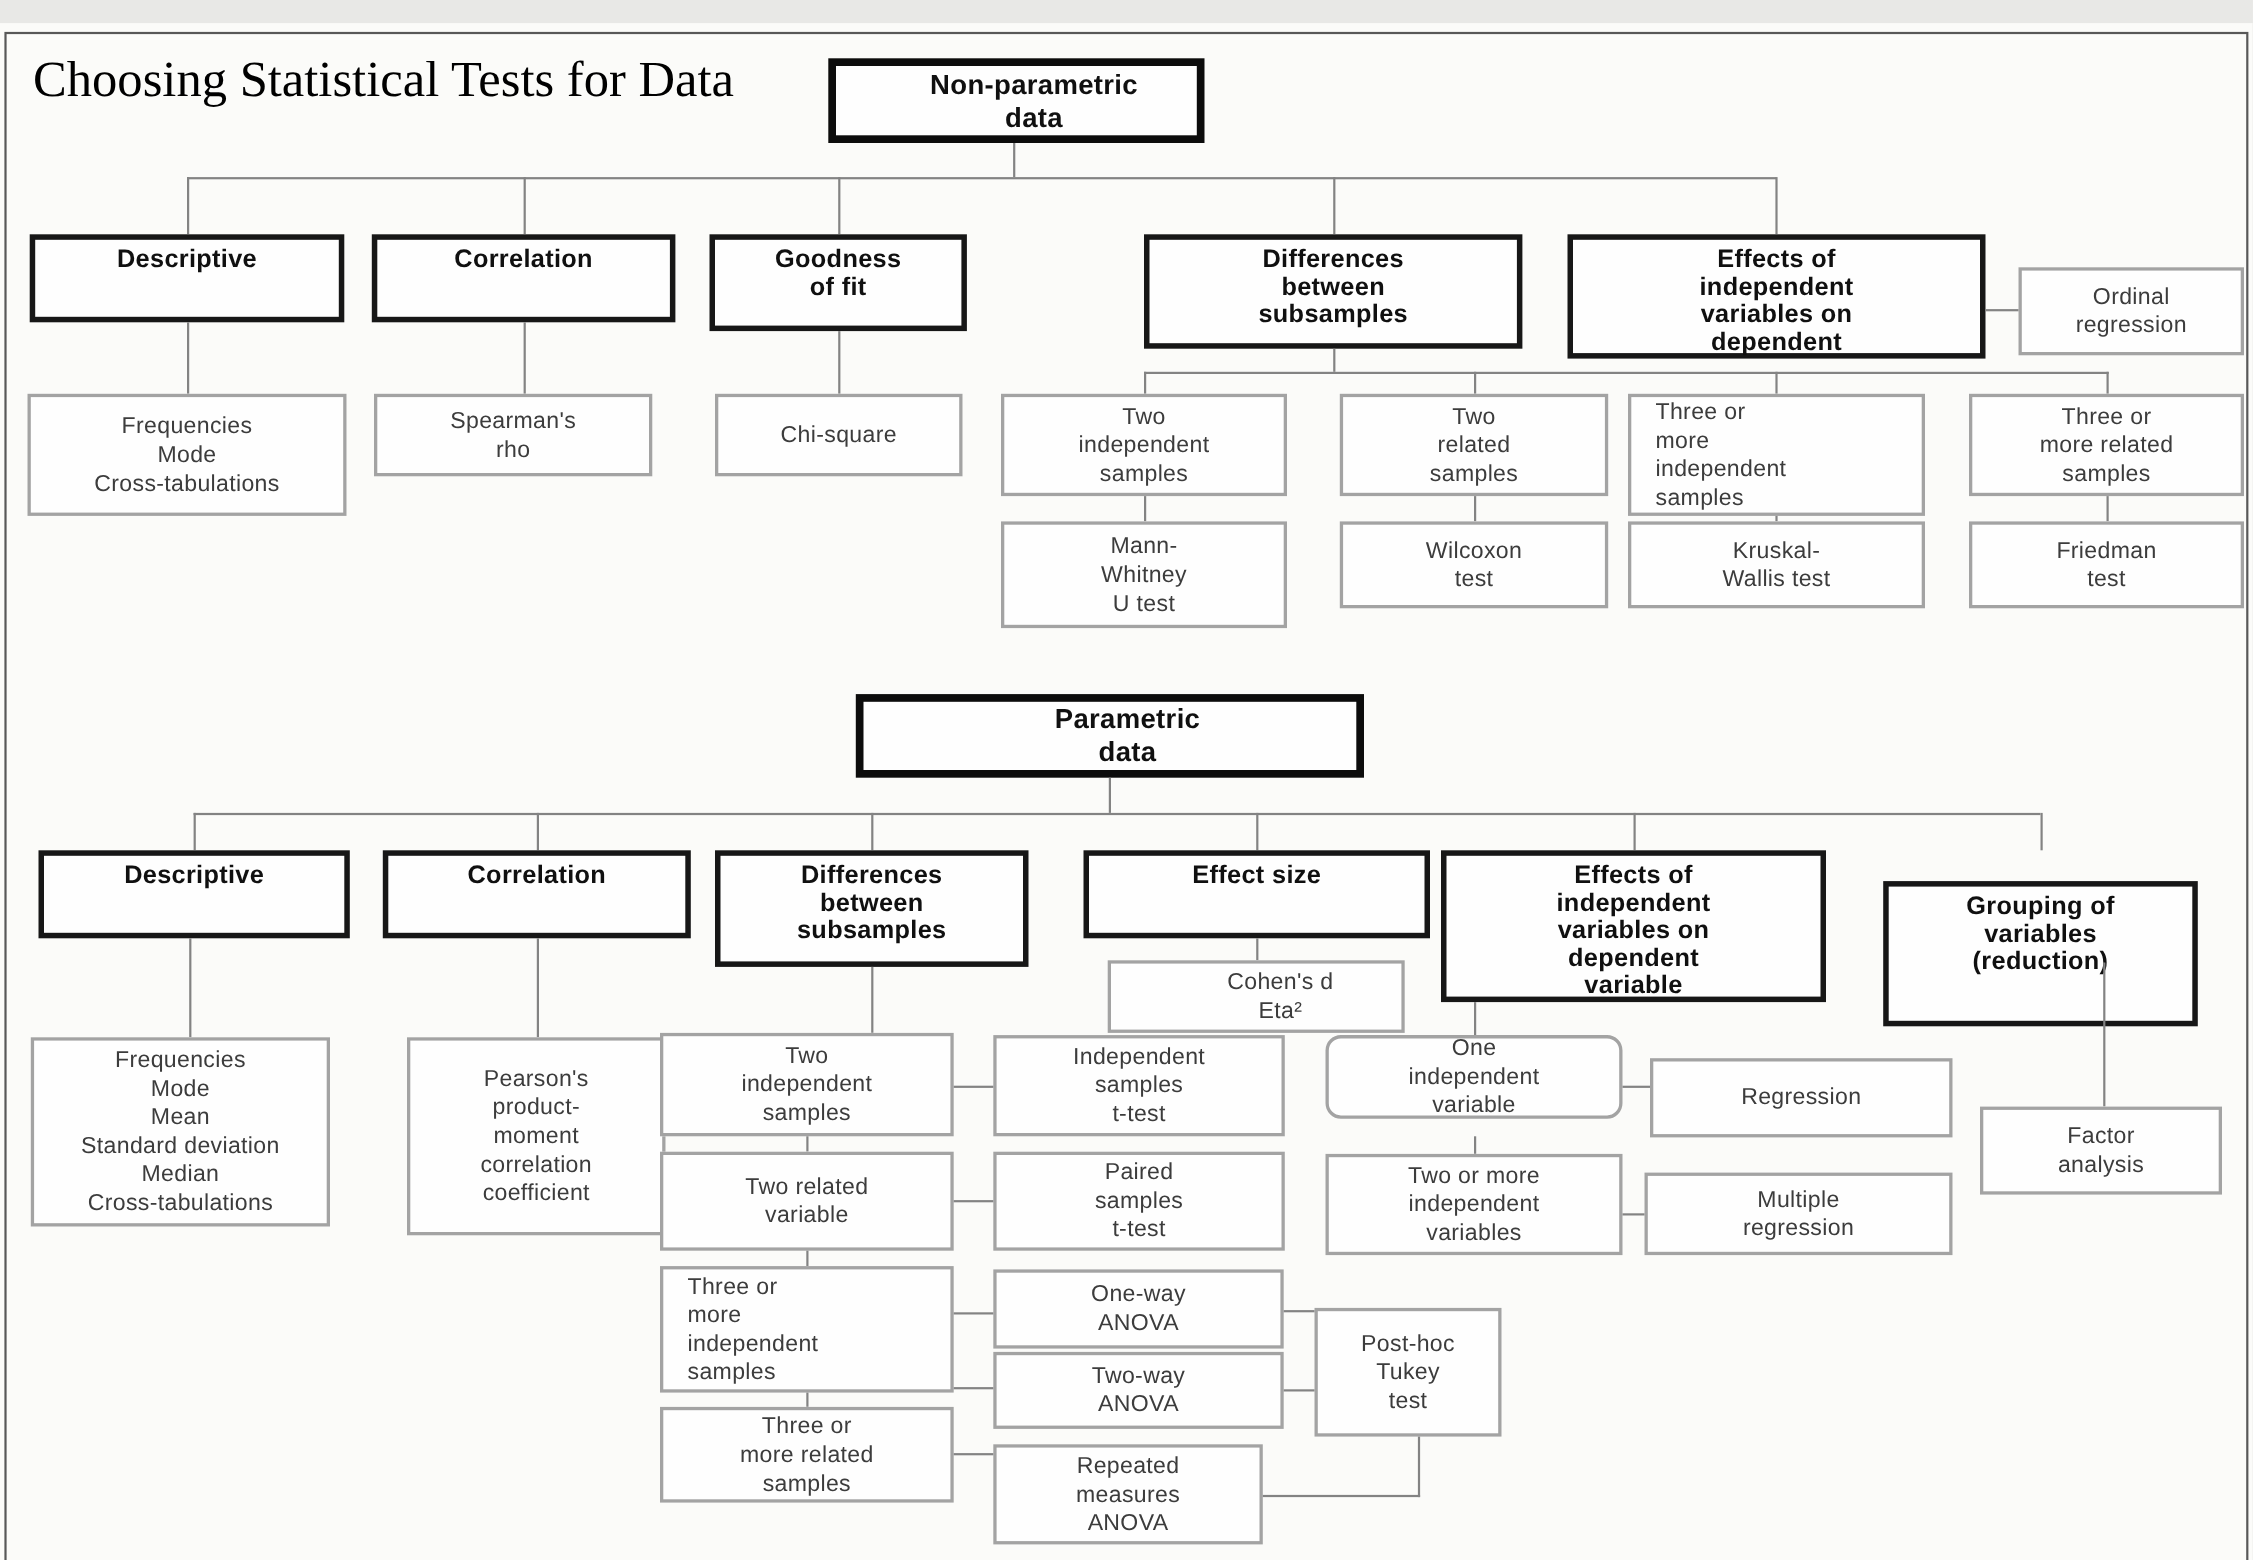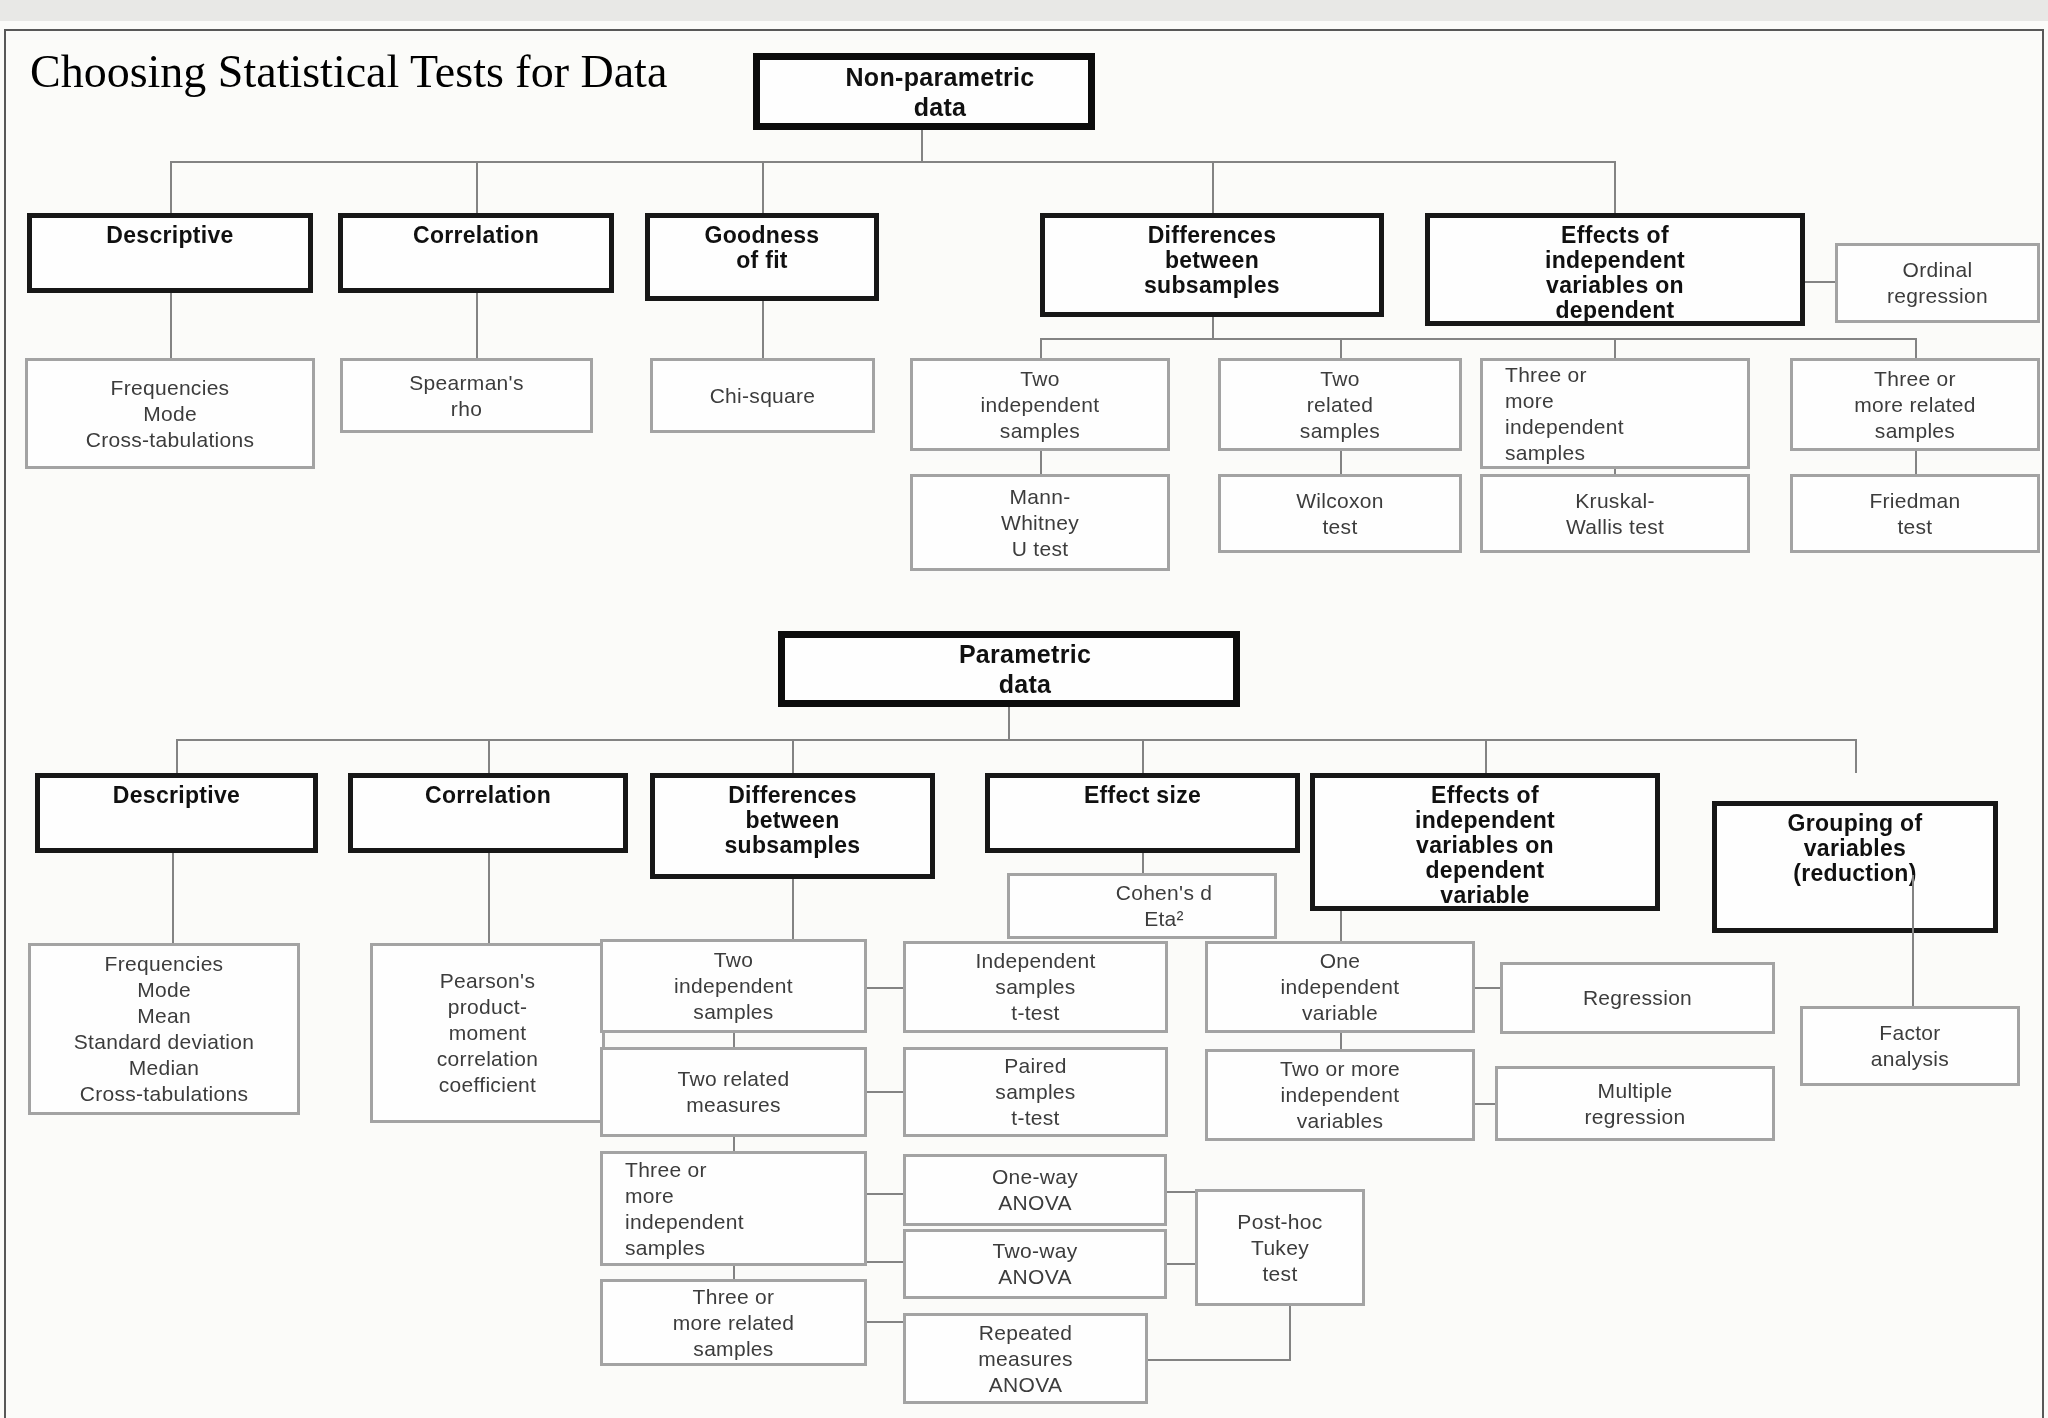--- a/index.html
+++ b/index.html
@@ -151,21 +151,21 @@
 
   <div class="node thin" style="left:600px;top:918px;width:267px;height:94px;">Two
 independent
 samples</div>
   <div class="node thin" style="left:903px;top:920px;width:265px;height:92px;">Independent
 samples
 t-test</div>
   <div class="hline" style="left:867px;top:966px;width:36px;"></div>
   <div class="vline" style="left:733px;top:1012px;height:14px;"></div>
   <div class="node thin" style="left:600px;top:1026px;width:267px;height:90px;">Two related
-measures</div>
+variable</div>
   <div class="node thin" style="left:903px;top:1026px;width:265px;height:90px;">Paired
 samples
 t-test</div>
   <div class="hline" style="left:867px;top:1070px;width:36px;"></div>
   <div class="vline" style="left:733px;top:1116px;height:14px;"></div>
 
   <div class="node thin left-align" style="left:600px;top:1130px;width:267px;height:115px;">Three or
 more
 independent
 samples</div>
@@ -184,21 +184,21 @@
   <div class="node thin" style="left:600px;top:1258px;width:267px;height:87px;">Three or
 more related
 samples</div>
   <div class="node thin" style="left:903px;top:1292px;width:245px;height:91px;">Repeated
 measures
 ANOVA</div>
   <div class="hline" style="left:867px;top:1300px;width:36px;"></div>
   <div class="hline" style="left:1148px;top:1338px;width:143px;"></div>
   <div class="vline" style="left:1289px;top:1285px;height:55px;"></div>
 
-  <div class="node thin" style="left:1205px;top:920px;width:270px;height:92px;">One
+  <div class="node thin" style="left:1205px;top:920px;width:270px;height:76px;border-radius:14px;">One
 independent
 variable</div>
   <div class="node thin" style="left:1500px;top:941px;width:275px;height:72px;">Regression</div>
   <div class="hline" style="left:1475px;top:966px;width:25px;"></div>
   <div class="vline" style="left:1340px;top:1012px;height:16px;"></div>
   <div class="node thin" style="left:1205px;top:1028px;width:270px;height:92px;">Two or more
 independent
 variables</div>
   <div class="node thin" style="left:1495px;top:1045px;width:280px;height:75px;">Multiple
 regression</div>

